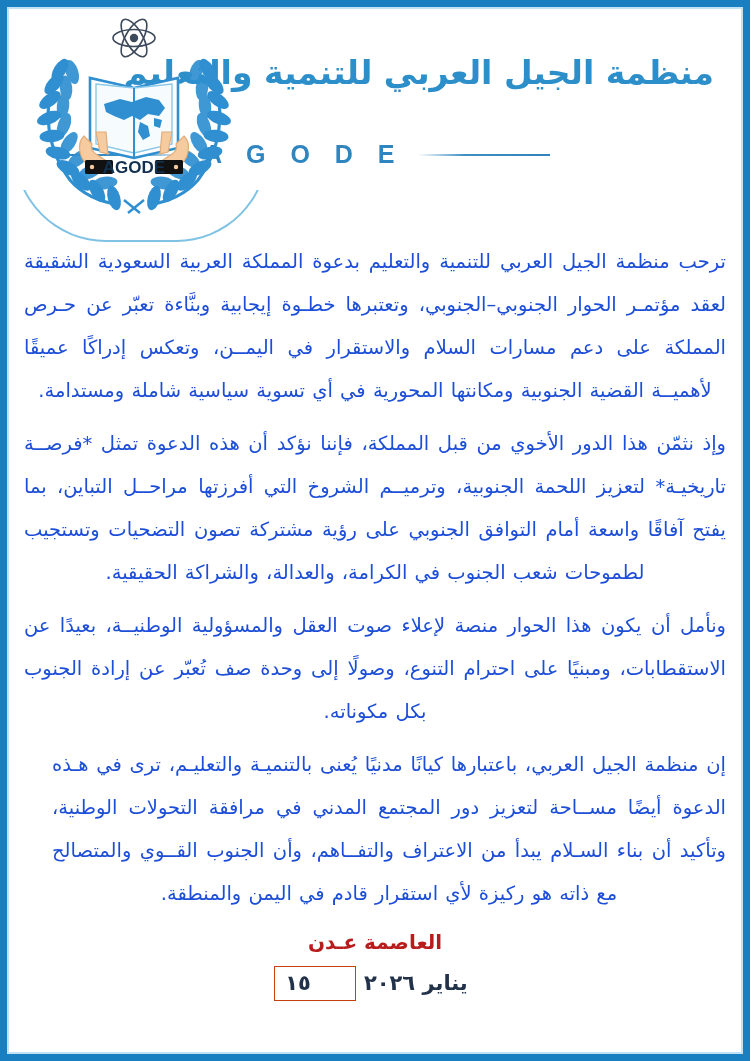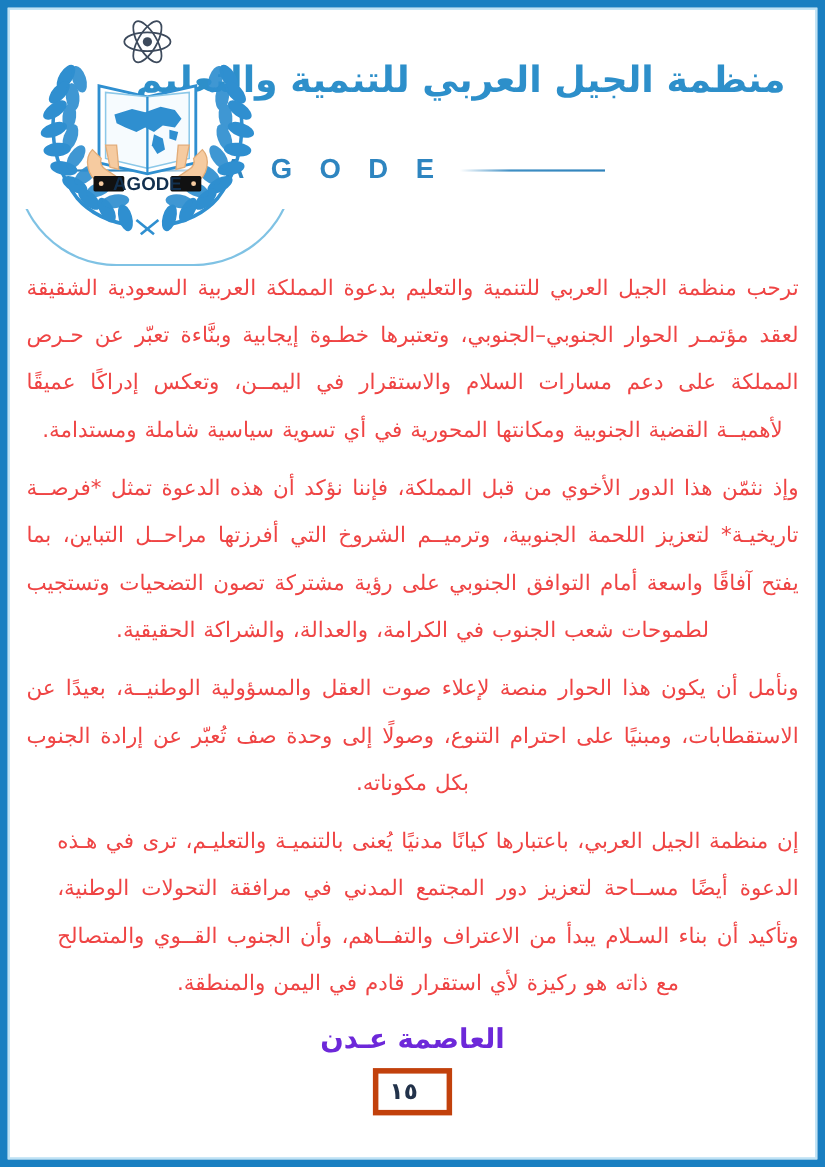--- a/index.html
+++ b/index.html
@@ -120,58 +120,58 @@
     position: absolute;
     top: 240px;
     right: 24px;
     left: 24px;
     direction: rtl;
   }
   .para {
     font-family: "DejaVu Sans", "Liberation Sans", sans-serif;
     font-size: 19.5px;
     line-height: 43px;
-    color: #ef4444;
+    color: #1d4ed8;
     text-align: justify;
     text-align-last: center;
     margin: 0 0 10px 0;
     direction: rtl;
     word-spacing: 1px;
   }
   .para:last-of-type { margin-bottom: 0; margin-left: 28px; }
 
   
   .footer {
     position: absolute;
     left: 0;
     right: 0;
     top: 930px;
     text-align: center;
     direction: rtl;
   }
   .footer-city {
     font-family: "DejaVu Sans", "Liberation Sans", sans-serif;
-    font-size: 25px;
+    font-size: 20px;
     font-weight: 700;
-    color: #6d28d9;
+    color: #b91c1c;
     letter-spacing: 1px;
     margin-bottom: 12px;
   }
   .footer-date-line {
     display: inline-flex;
     align-items: center;
     direction: rtl;
     font-family: "DejaVu Sans", "Liberation Sans", sans-serif;
     font-size: 21px;
     font-weight: 700;
     color: #22324a;
   }
   .date-boxed {
-    border: 5px solid #c2410c;
-    padding: 4px 26px 4px 10px;
+    border: 1px solid #c2410c;
+    padding: 4px 44px 4px 10px;
     display: inline-block;
     line-height: 1.2;
   }
   .date-rest {
     padding: 4px 8px;
     display: inline-block;
     line-height: 1.2;
   }
 </style>
 </head>
@@ -303,17 +303,18 @@
   <div class="body">
     <p class="para">ترحب منظمة الجيل العربي للتنمية والتعليم بدعوة المملكة العربية السعودية الشقيقة لعقد مؤتمـر الحوار الجنوبي–الجنوبي، وتعتبرها خطـوة إيجابية وبنَّاءة تعبّر عن حـرص المملكة على دعم مسارات السلام والاستقرار في اليمــن، وتعكس إدراكًا عميقًا لأهميــة القضية الجنوبية ومكانتها المحورية في أي تسوية سياسية شاملة ومستدامة.</p>
     <p class="para">وإذ نثمّن هذا الدور الأخوي من قبل المملكة، فإننا نؤكد أن هذه الدعوة تمثل *فرصــة تاريخيـة* لتعزيز اللحمة الجنوبية، وترميــم الشروخ التي أفرزتها مراحــل التباين، بما يفتح آفاقًا واسعة أمام التوافق الجنوبي على رؤية مشتركة تصون التضحيات وتستجيب لطموحات شعب الجنوب في الكرامة، والعدالة، والشراكة الحقيقية.</p>
     <p class="para">ونأمل أن يكون هذا الحوار منصة لإعلاء صوت العقل والمسؤولية الوطنيــة، بعيدًا عن الاستقطابات، ومبنيًا على احترام التنوع، وصولًا إلى وحدة صف تُعبّر عن إرادة الجنوب بكل مكوناته.</p>
     <p class="para">إن منظمة الجيل العربي، باعتبارها كيانًا مدنيًا يُعنى بالتنميـة والتعليـم، ترى في هـذه الدعوة أيضًا مســاحة لتعزيز دور المجتمع المدني في مرافقة التحولات الوطنية، وتأكيد أن بناء السـلام يبدأ من الاعتراف والتفــاهم، وأن الجنوب القــوي والمتصالح مع ذاته هو ركيزة لأي استقرار قادم في اليمن والمنطقة.</p>
   </div>
 
   <div class="footer">
     <div class="footer-city">العاصمة عـدن</div>
     <div class="footer-date-line">
+      <span class="date-rest">يناير ٢٠٢٦</span>
       <span class="date-boxed">١٥</span>
     </div>
   </div>
 
 </div>
 
 </body></html>

